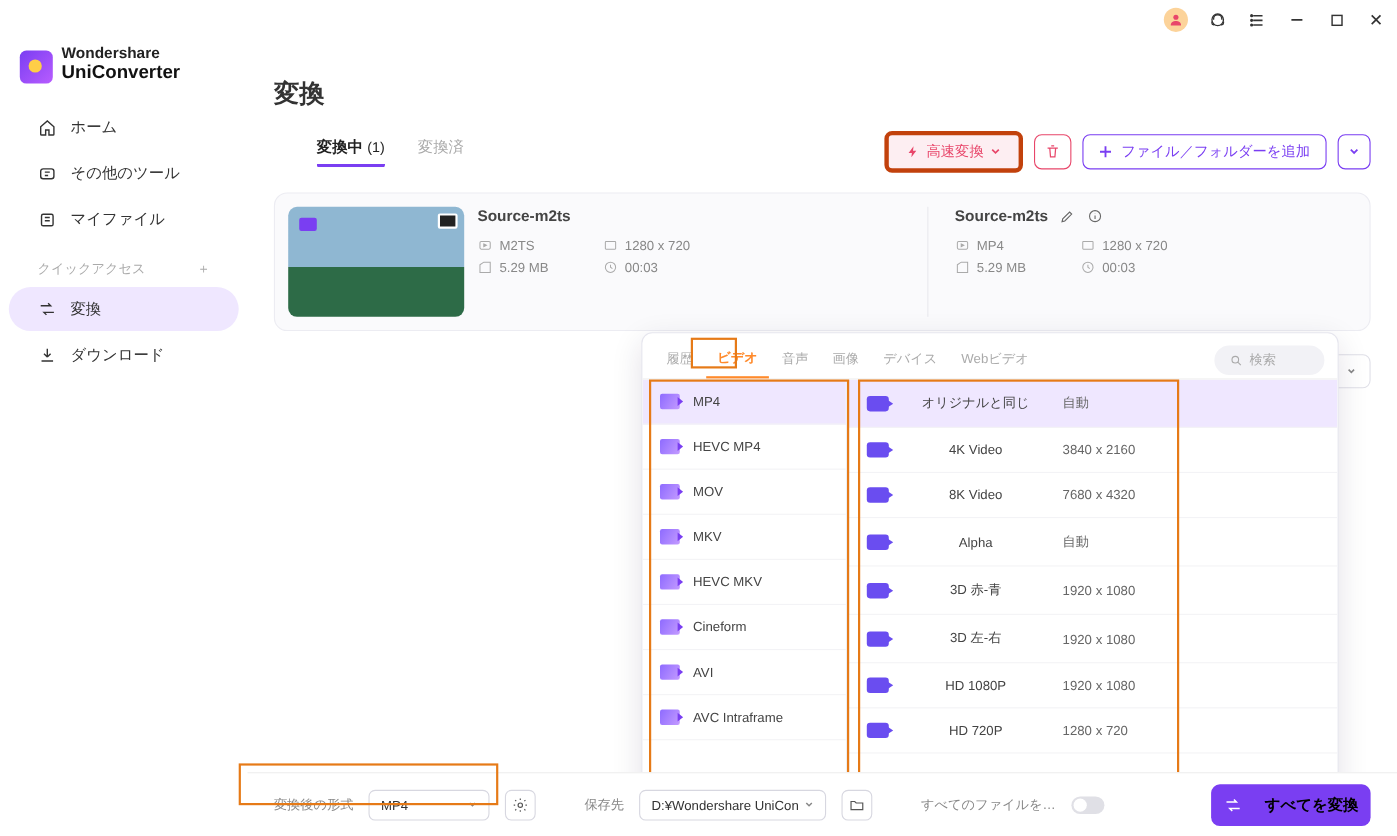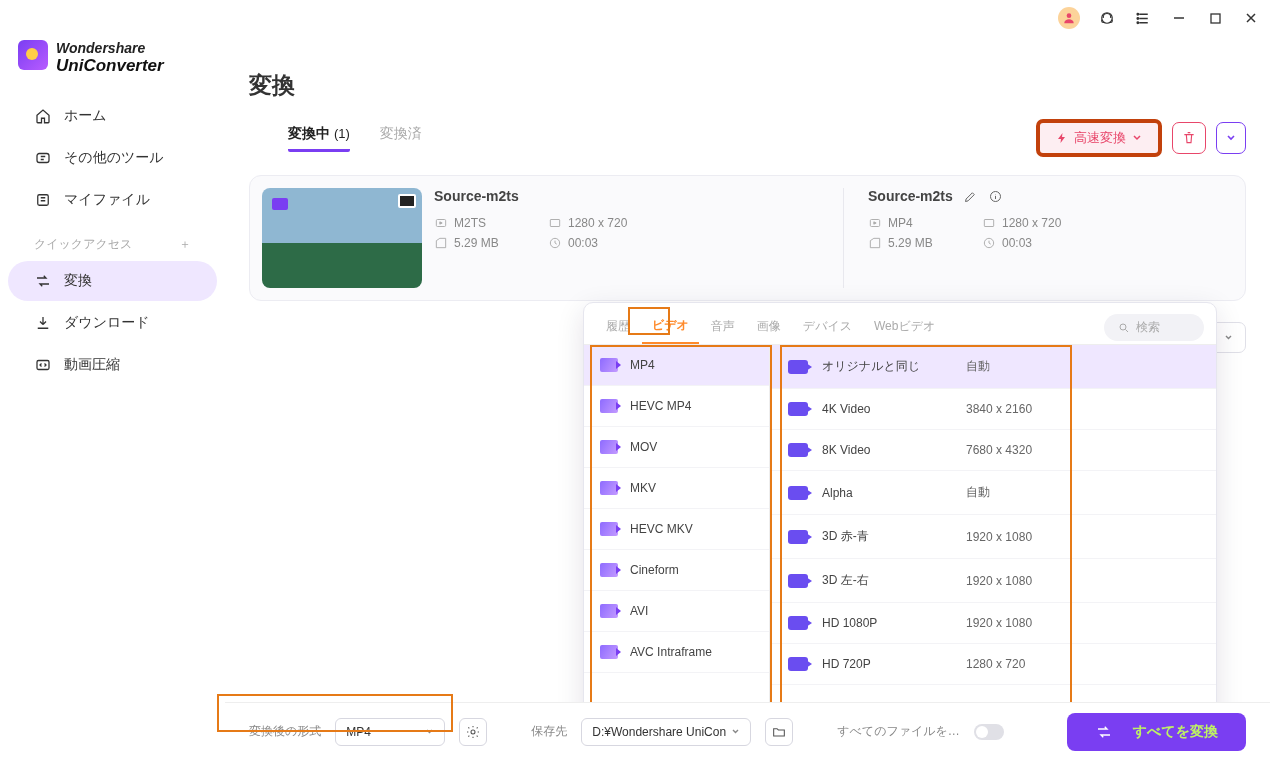--- a/index.html
+++ b/index.html
@@ -2,21 +2,21 @@
 <html><head>
 <meta charset="utf-8">
 <style>
 * { box-sizing: border-box; margin: 0; padding: 0; }
 body { font-family: -apple-system, "Segoe UI", Meiryo, Arial, sans-serif; font-size: 13px; color: #333; background: #fff; width: 1270px; height: 760px; overflow: hidden; }
 .title-bar { height: 36px; display: flex; justify-content: flex-end; align-items: center; padding: 0 10px; gap: 18px; }
 .title-bar .tbico { width: 18px; height: 18px; display: flex; align-items: center; justify-content: center; color: #333; }
 .title-bar .avatar { width: 22px; height: 22px; border-radius: 50%; background: #fcd39a; display:flex;align-items:center;justify-content:center; }
 .layout { display: flex; height: 724px; }
 .sidebar { width: 225px; padding: 4px 0; }
-.brand { display:flex; align-items:flex-start; gap:8px; padding: 0 18px 18px; font-style: italic; }
+.brand { display:flex; align-items:flex-end; gap:8px; padding: 0 18px 18px; }
 .brand .logo { width:30px; height:30px; border-radius:6px; background: linear-gradient(135deg,#7a3ef2,#b85cff); position:relative; }
 .brand .logo::after { content:""; position:absolute; left:8px; top:8px; width:12px; height:12px; border-radius:50%; background:#ffce47; }
 .brand .t1 { font-size:14px; font-weight:600; color:#222; }
 .brand .t2 { font-size:17px; font-weight:800; color:#111; }
 .nav { list-style:none; }
 .nav li { display:flex; align-items:flex-start; gap:12px; padding: 11px 26px; font-size:14px; color:#333; border-radius:20px; margin: 2px 8px; }
 .nav li.active { background:#efe7ff; }
 .nav .nico { width:18px; height:18px; display:flex;align-items:center;justify-content:center; color:#333; }
 .nav .qa { color:#aaa; font-size:12px; padding: 14px 26px 6px; display:flex; justify-content:space-between; align-items:center; }
 .main { flex:1; padding: 0 24px; position:relative; }
@@ -42,38 +42,38 @@
 .meta-row .m { display:flex; align-items:center; gap:6px; min-width:90px; }
 .mico { width:14px; height:14px; display:inline-flex; align-items:center; justify-content:center; }
 .audio-btn { position:absolute; right:24px; top:286px; border:1px solid #e0e0e8; background:#fff; border-radius:7px; padding:6px 12px; display:flex; align-items:center; gap:8px; font-size:12px; color:#555; }
 .popup { position:absolute; left:358px; top:266px; width:634px; height:432px; background:#fff; border:1px solid #e6e6ee; border-radius:10px; box-shadow:0 8px 28px rgba(30,20,60,.12); display:flex; flex-direction:column; overflow:hidden; }
 .popup-tabs { display:flex; align-items:center; gap:2px; padding:8px 12px 0; border-bottom:1px solid #eee; }
 .ptab { padding:6px 10px 8px; color:#aaa; font-size:12px; }
 .ptab.active { color:#ff8a2b; border-bottom:2px solid #ff8a2b; font-weight:600; }
 .psearch { margin-left:auto; background:#f2f2f6; border-radius:14px; padding:5px 14px; display:flex; align-items:center; gap:6px; color:#aaa; font-size:12px; width:100px; }
 .popup-body { flex:1; display:flex; overflow:hidden; }
 .format-col { width:186px; border-right:1px solid #eee; overflow-y:auto; }
-.preset-col { flex:1; overflow-y:auto; }
+.preset-col { flex:1; overflow-y:auto;text-align:center; }
 .f-item { display:flex; align-items:center; gap:12px; padding:13px 16px; border-bottom:1px solid #f3f3f6; font-size:12px; color:#444; }
 .f-item.active { background:#efe7ff; }
 .fico { width:18px; height:14px; border-radius:2px; background:linear-gradient(120deg,#8e6bff 0,#c49bff 100%); position:relative; display:inline-block; }
 .fico::after { content:""; position:absolute; right:-3px; top:3px; width:0;height:0; border-top:4px solid transparent; border-bottom:4px solid transparent; border-left:5px solid #7a3ef2; }
 .p-item { display:flex; align-items:center; gap:14px; padding:13px 18px; border-bottom:1px solid #f3f3f6; font-size:12px; color:#444; }
 .p-item.active { background:#efe7ff; }
 .pico { width:20px; height:14px; border-radius:3px; background:#6a4df0; position:relative; }
 .pico::after { content:""; position:absolute; right:-4px; top:3px; width:0;height:0; border-top:4px solid transparent; border-bottom:4px solid transparent; border-left:6px solid #6a4df0; }
 .p-name { flex:0 0 130px; }
 .p-res { color:#666; }
 .bottom-bar { position:absolute; left:0; right:0; bottom:0; height:58px; border-top:1px solid #eee; display:flex; align-items:center; padding:0 24px; gap:14px; background:#fff; }
 .bl-label { color:#888; font-size:12px; }
 .bl-sel { border:1px solid #d7d7e0; border-radius:6px; padding:6px 10px; min-width:110px; display:flex; justify-content:space-between; align-items:center; color:#333; font-size:12px; background:#fff; }
 .gear { width:28px;height:28px; border:1px solid #d7d7e0; border-radius:6px; display:flex;align-items:center;justify-content:center; color:#555; }
 .toggle { width:30px; height:16px; background:#e0e0e6; border-radius:8px; position:relative; }
 .toggle::after { content:""; position:absolute; left:2px; top:2px; width:12px;height:12px; background:#fff; border-radius:50%; }
-.convert-all { background:#7a3ef2; color:#bef264; padding:10px 28px; border-radius:8px; display:flex; align-items:center; gap:20px; font-size:14px; font-weight:600; }
+.convert-all { background:#7a3ef2; color:#000000; padding:10px 11px; border-radius:8px; display:flex; align-items:center; gap:20px; font-size:14px; font-weight:600; }
 .hl-a { position:absolute; border:2px solid #e67a17; pointer-events:none; }
 svg { display:block; }
 </style>
 </head>
 <body>
 
 <div class="title-bar">
   <span class="tbico avatar">
     <svg width="14" height="14" viewBox="0 0 24 24" fill="#e8466a">
         <circle cx="12" cy="8" r="4"></circle>
@@ -161,29 +161,20 @@
         <span>変換</span>
       </li>
       <li>
         <span class="nico">
             <svg width="18" height="18" viewBox="0 0 24 24" fill="none" stroke="#333" stroke-width="1.7">
               <path d="M12 4v10m0 0l-4-4m4 4l4-4M5 19h14"></path>
             </svg>
           </span>
         <span>ダウンロード</span>
       </li>
-      <li>
-        <span class="nico">
-            <svg width="18" height="18" viewBox="0 0 24 24" fill="none" stroke="#333" stroke-width="1.7">
-              <rect x="4" y="6" width="16" height="12" rx="2"></rect>
-              <path d="M10 10l-2 2 2 2M14 10l2 2-2 2"></path>
-            </svg>
-          </span>
-        <span>動画圧縮</span>
-      </li>
     </ul>
   </aside>
 
   <main class="main">
     <h1 class="page-title">変換</h1>
 
     <div class="tabs-row">
       <div class="tabs">
         <div class="tab active">
           <span>変換中</span>
@@ -198,20 +189,26 @@
             </svg>
           <span>高速変換</span>
           <svg width="10" height="10">
               <path d="M2 3l3 3 3-3" fill="none" stroke="#e8466a" stroke-width="1.5"></path>
             </svg>
         </div>
         <div class="btn-del">
           <svg width="16" height="16" viewBox="0 0 24 24" fill="none" stroke="#e8466a" stroke-width="1.7">
               <path d="M5 7h14M10 4h4M8 7l1 12h6l1-12"></path>
             </svg>
+        </div>
+        <div class="btn-add">
+          <svg width="12" height="12">
+              <path d="M6 1v10M1 6h10" stroke="#7a3ef2" stroke-width="1.7"></path>
+            </svg>
+          <span>ファイル／フォルダーを追加</span>
         </div>
         <div class="btn-dd">
           <svg width="10" height="10">
               <path d="M2 3l3 3 3-3" fill="none" stroke="#7a3ef2" stroke-width="1.6"></path>
             </svg>
         </div>
       </div>
     </div>
 
     <div class="card">

